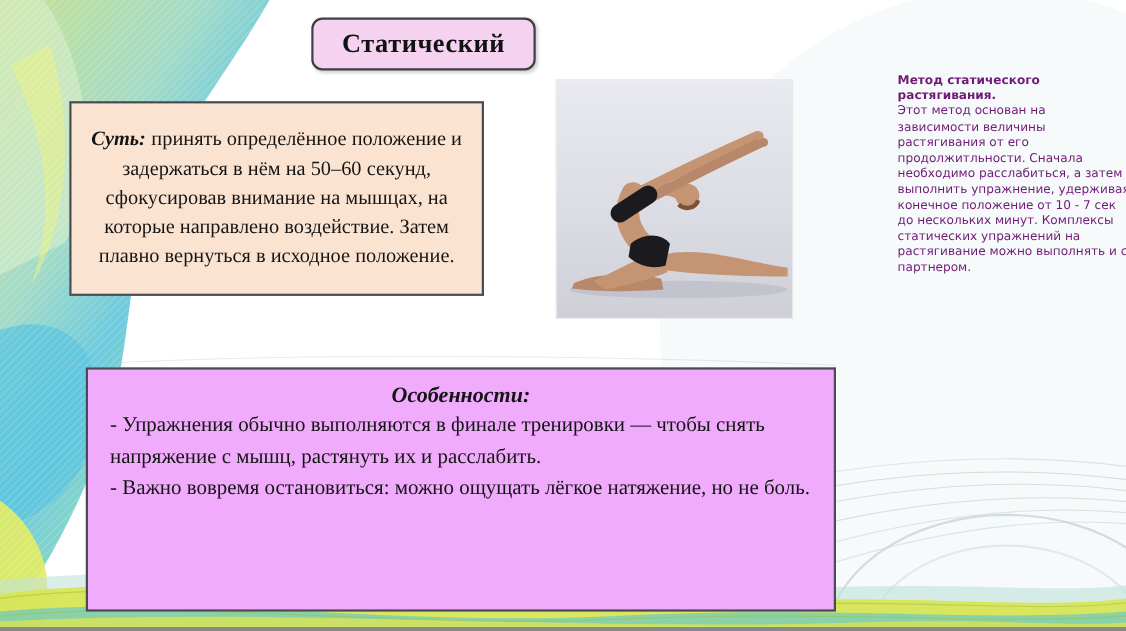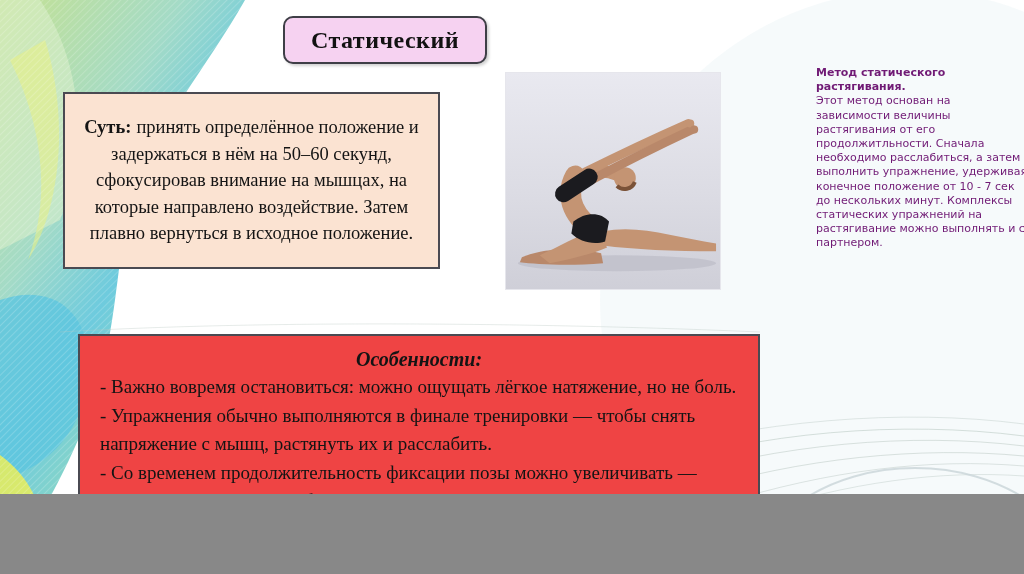--- a/index.html
+++ b/index.html
@@ -1,18 +1,18 @@
 <!DOCTYPE html>
 <html><head>
 <meta charset="utf-8">
 <style>
   html,body{margin:0;padding:0;background:#888;}
   .slide{
     position:relative;
-    width:1024px;height:494px;
+    width:1024px;height:570px;
     background:#ffffff;
     overflow:hidden;
     font-family:"Liberation Serif", serif;
   }
   .bg{position:absolute;left:0;top:0;width:1024px;height:574px;}
 
   .title-box{
     position:absolute;left:283px;top:16px;width:200px;height:44px;
     background:#f6d2f1;
     border:2px solid #3f3f47;
@@ -26,40 +26,40 @@
 
   .essence-box{
     position:absolute;left:63px;top:92px;width:377px;height:177px;
     background:#fbe3d2;border:2px solid #4a4a52;
     box-sizing:border-box;
     display:flex;align-items:center;justify-content:center;
     padding:6px 10px;
     text-align:center;
   }
   .essence-inner{font-size:18.5px;line-height:1.43;color:#141414;}
-  .essence-inner .lead{font-weight:bold;margin-right:5px;}
+  .essence-inner .lead{font-weight:bold;font-style:italic;margin-right:5px;}
 
   .photo{
     position:absolute;left:505px;top:72px;width:216px;height:218px;
     background:linear-gradient(#e9e9f0 0%,#dcdce4 55%,#cfcfd8 100%);
     border:1px solid #e6e6ec;box-sizing:border-box;
   }
   .photo svg{display:block;width:100%;height:100%;}
 
   .method{
     position:absolute;left:778px;top:66px;width:212px;
     font-family:"DejaVu Sans", sans-serif;
     font-size:11px;line-height:1.29;color:#701a75;margin-left:38px;
   }
   .method-heading{font-weight:bold;}
   .method-body{}
 
   .features-box{
     position:absolute;left:78px;top:334px;width:682px;height:222px;
-    background:#ef4444;border:2px solid #4a4a52;
+    background:#f0abfc;border:2px solid #4a4a52;
     box-sizing:border-box;
     padding:9px 20px 6px 20px;
     color:#141414;
   }
   .features-heading{
     text-align:center;font-weight:bold;font-style:italic;
     font-size:20px;line-height:1.4;
   }
   .feature-item{font-size:19px;line-height:1.5;text-align:left;}
 </style>
@@ -160,18 +160,17 @@
     </svg>
   </div>
 
   <div class="method">
     <div class="method-heading">Метод статического растягивания.</div>
     <div class="method-body">Этот метод основан на зависимости величины растягивания от его продолжитльности. Сначала необходимо расслабиться, а затем выполнить упражнение, удерживая конечное положение от 10 - 7 сек до нескольких минут. Комплексы статических упражнений на растягивание можно выполнять и с партнером.</div>
   </div>
 
   <div class="features-box">
     <div class="features-heading">Особенности:</div>
+    <div class="feature-item">- Упражнения обычно выполняются в финале тренировки — чтобы снять напряжение с мышц, растянуть их и расслабить.</div>
     <div class="feature-item">- Важно вовремя остановиться: можно ощущать лёгкое натяжение, но не боль.</div>
-    <div class="feature-item">- Упражнения обычно выполняются в финале тренировки — чтобы снять напряжение с мышц, растянуть их и расслабить.</div>
-    <div class="feature-item">- Со временем продолжительность фиксации позы можно увеличивать — мышцы, связки, суставы будут к этому подготовлены.</div>
   </div>
 
 </div>
 
 </body></html>

